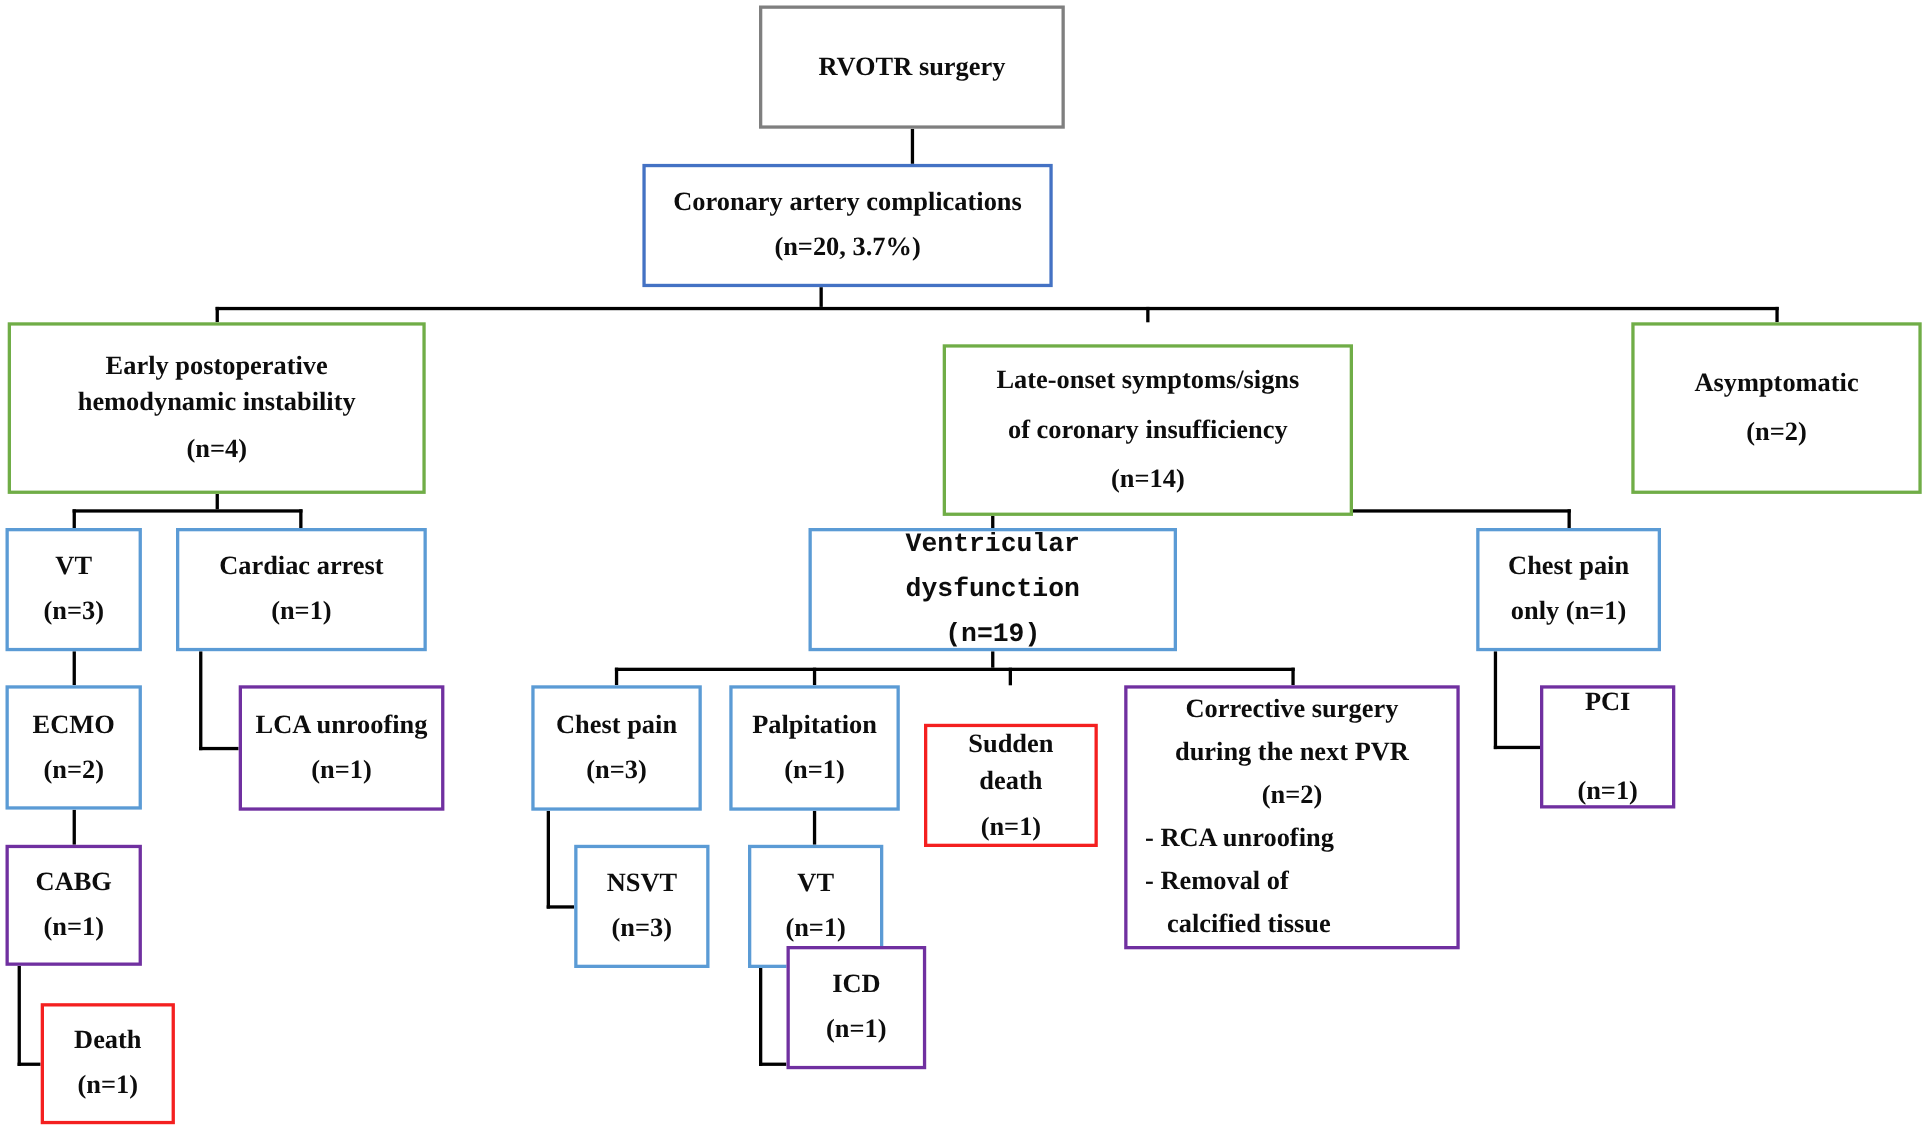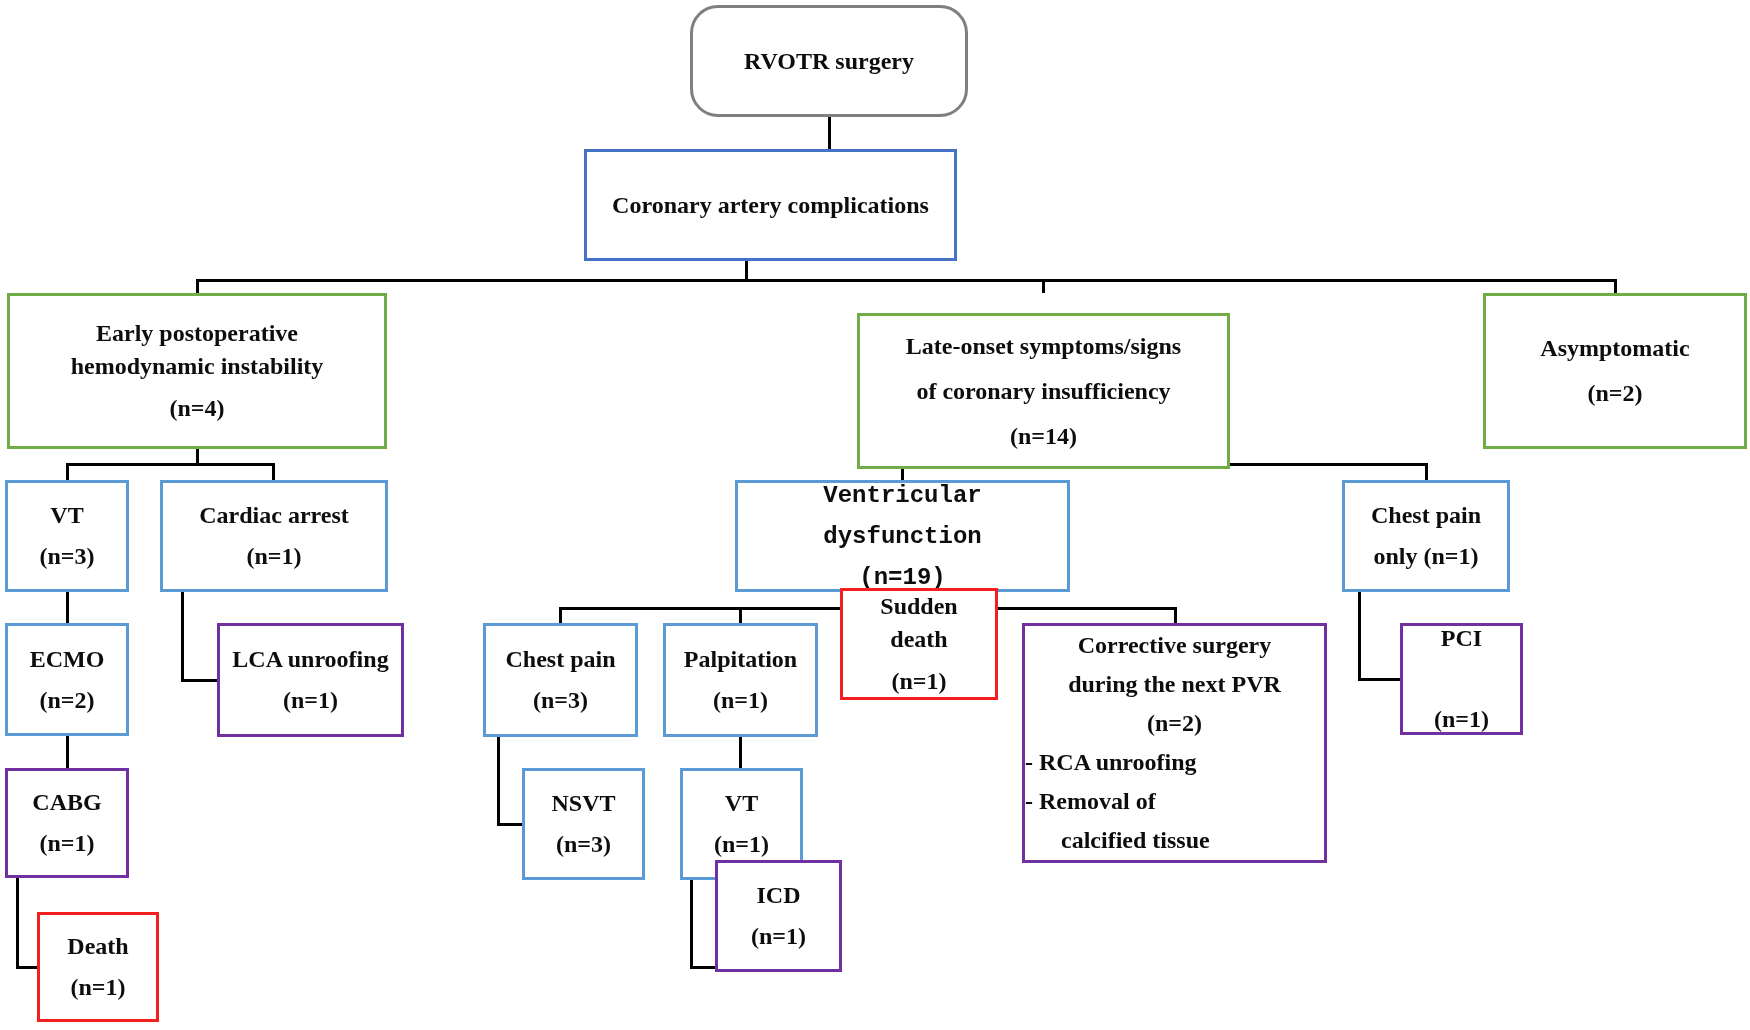--- a/index.html
+++ b/index.html
@@ -35,39 +35,40 @@
     line-height: 41px;
     z-index: 2;
   }
   .node .line {
     display: block;
     width: 100%;
   }
   .node.tight .line { line-height: 33px; }
   .node.tight .line:last-child { margin-top: 9px; }
   .node.listbox { line-height: 39px; }
-  .node.listbox .line.left   { text-align: left; box-sizing: border-box; }
+  .node.listbox .line.left   { text-align: left; padding-left: 16px; box-sizing: border-box; }
   .node.listbox .line.left2  { text-align: left; padding-left: 36px; box-sizing: border-box; }
   .connector {
     position: absolute;
     background: #000000;
     z-index: 1;
   }
 </style>
 </head>
 <body>
 
 <div class="stage">
 
-  <div class="node" style="left: 690px; top: 5px; width: 278px; height: 112px; border-color: rgb(127, 127, 127); border-radius: 28px;">
+  <div class="node" style="left: 690px; top: 5px; width: 278px; height: 112px; border-color: rgb(127, 127, 127);">
     <span class="line">RVOTR surgery</span>
   </div>
 
   <div class="node" style="left: 560px; top: 149px; width: 373px; height: 112px; border-color: rgb(68, 114, 196); margin-left: 24px;">
     <span class="line">Coronary artery complications</span>
+    <span class="line">(n=20, 3.7%)</span>
   </div>
 
   <div class="node tight" style="left: 7px; top: 293px; width: 380px; height: 156px; border-color: rgb(112, 173, 71);">
     <span class="line">Early postoperative</span>
     <span class="line">hemodynamic instability</span>
     <span class="line">(n=4)</span>
   </div>
 
   <div class="node" style="left: 857px; top: 293px; width: 373px; height: 156px; line-height: 45px; border-color: rgb(112, 173, 71); margin-top: 20px;">
     <span class="line">Late-onset symptoms/signs</span>
@@ -113,21 +114,21 @@
   <div class="node" style="left: 483px; top: 623px; width: 155px; height: 114px; border-color: rgb(91, 155, 213);">
     <span class="line">Chest pain</span>
     <span class="line">(n=3)</span>
   </div>
 
   <div class="node" style="left: 663px; top: 623px; width: 155px; height: 114px; border-color: rgb(91, 155, 213);">
     <span class="line">Palpitation</span>
     <span class="line">(n=1)</span>
   </div>
 
-  <div class="node tight" style="left: 840px; top: 588px; width: 158px; height: 112px; border-color: rgb(244, 32, 32);">
+  <div class="node tight" style="left: 840px; top: 658px; width: 158px; height: 112px; border-color: rgb(244, 32, 32); justify-content: space-between;">
     <span class="line">Sudden</span>
     <span class="line">death</span>
     <span class="line">(n=1)</span>
   </div>
 
   <div class="node listbox" style="left: 1022px; top: 623px; width: 305px; height: 240px; border-color: rgb(112, 48, 160);">
     <span class="line">Corrective surgery</span>
     <span class="line">during the next PVR</span>
     <span class="line">(n=2)</span>
     <span class="line left">- RCA unroofing</span>

